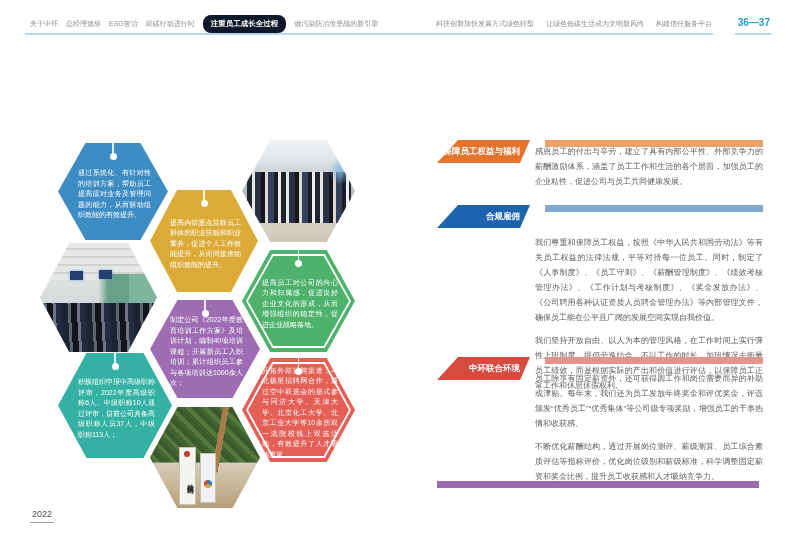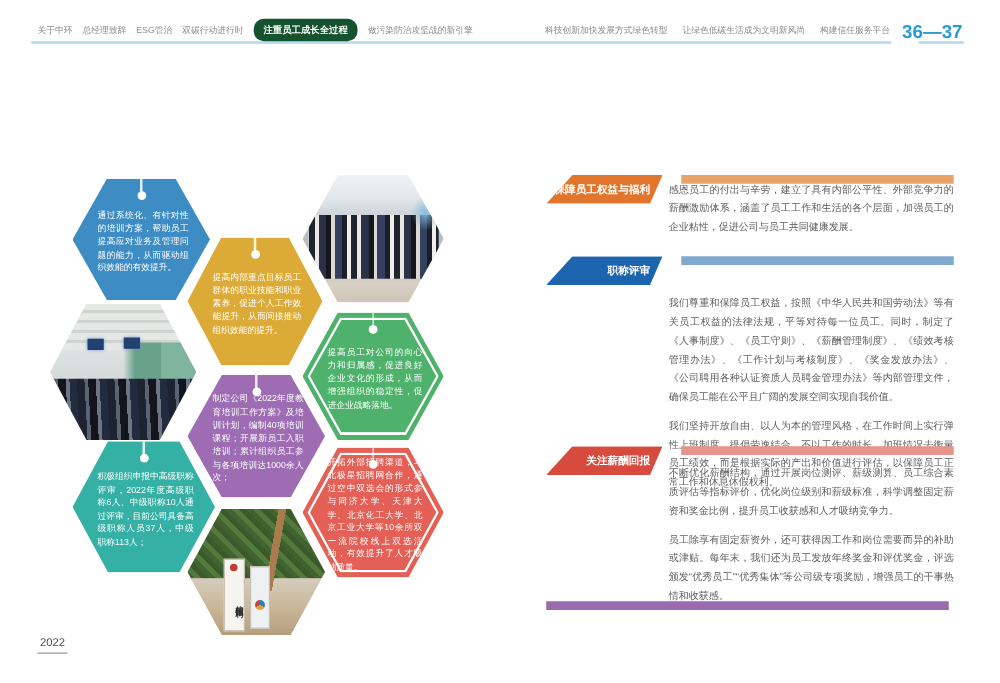--- a/index.html
+++ b/index.html
@@ -4,25 +4,25 @@
 <style>
   html,body{margin:0;padding:0;background:#ffffff;}
   .page{position:relative;width:800px;height:546px;background:#ffffff;overflow:hidden;
         font-family:"Liberation Sans","DejaVu Sans",sans-serif;}
 
   
   .nav{position:absolute;top:14px;left:0;right:0;height:24px;}
   .nav-left{position:absolute;left:30px;top:0;display:flex;align-items:center;gap:8px;height:20px;}
   .nav-right{position:absolute;right:88px;top:0;display:flex;align-items:center;gap:12px;height:20px;}
   .nav-item{font-size:7px;color:#8b8b8b;white-space:nowrap;}
-  .nav-item.active{background:#14532d;color:#ffffff;font-weight:bold;font-size:7.5px;
+  .nav-item.active{background:#0f172a;color:#ffffff;font-weight:bold;font-size:7.5px;
                    padding:4px 8px;border-radius:8px;position:relative;z-index:2;}
   .nav-underline{position:absolute;top:19px;left:25px;width:688px;height:2px;background:#b3d9ee;}
   .nav-underline2{position:absolute;top:19px;left:735px;width:36px;height:2px;background:#b3d9ee;}
-  .page-label{position:absolute;right:30px;top:3px;font-size:15px;font-weight:bold;color:#2a9ad2;}
+  .page-label{position:absolute;right:30px;top:3px;font-size:10px;font-weight:bold;color:#2a9ad2;}
 
   
   .title-block{position:absolute;left:37px;top:58px;width:300px;}
   .page-title{display:inline-block;margin:0;font-size:14.5px;font-weight:bold;color:#2b9fd9;
               letter-spacing:1px;padding-bottom:8px;border-bottom:2px solid #86c8ea;}
   .intro{margin:10px 0 0 0;width:294px;font-size:8px;line-height:15px;color:#5c5c5c;text-align:justify;}
 
   
   .hex{position:absolute;clip-path:polygon(25% 0%,75% 0%,100% 50%,75% 100%,25% 100%,0% 50%);}
   .hex .ring{position:absolute;inset:4px;background:#ffffff;
@@ -195,37 +195,37 @@
         <span>保障员工权益与福利</span>
       </div>
       <div class="rbar" style="background:#e9a369"></div>
       <div class="rtext">
         <p class="rpara">感恩员工的付出与辛劳，建立了具有内部公平性、外部竞争力的薪酬激励体系，涵盖了员工工作和生活的各个层面，加强员工的企业粘性，促进公司与员工共同健康发展。</p>
       </div>
     </section>
 
     <section class="rsec sec2">
       <div class="ribbon" style="--rc:#1d64ae">
-        <span>职称评审</span>
+        <span>合规雇佣</span>
       </div>
       <div class="rbar" style="background:#7fa9cf"></div>
       <div class="rtext">
         <p class="rpara">我们尊重和保障员工权益，按照《中华人民共和国劳动法》等有关员工权益的法律法规，平等对待每一位员工。同时，制定了《人事制度》、《员工守则》、《薪酬管理制度》、《绩效考核管理办法》、《工作计划与考核制度》、《奖金发放办法》、《公司聘用各种认证资质人员聘金管理办法》等内部管理文件，确保员工能在公平且广阔的发展空间实现自我价值。</p>
         <p class="rpara">我们坚持开放自由、以人为本的管理风格，在工作时间上实行弹性上班制度，提倡劳逸结合，不以工作的时长、加班情况去衡量员工绩效，而是根据实际的产出和价值进行评估，以保障员工正常工作和休息休假权利。</p>
       </div>
     </section>
 
     <section class="rsec sec3">
       <div class="ribbon" style="--rc:#d74a3e">
-        <span>关注薪酬回报</span>
+        <span>中环联合环境</span>
       </div>
       <div class="rbar" style="background:#e5938b"></div>
       <div class="rtext">
+        <p class="rpara">员工除享有固定薪资外，还可获得因工作和岗位需要而异的补助或津贴。每年末，我们还为员工发放年终奖金和评优奖金，评选颁发“优秀员工”“优秀集体”等公司级专项奖励，增强员工的干事热情和收获感。</p>
         <p class="rpara">不断优化薪酬结构，通过开展岗位测评、薪级测算、员工综合素质评估等指标评价，优化岗位级别和薪级标准，科学调整固定薪资和奖金比例，提升员工收获感和人才吸纳竞争力。</p>
-        <p class="rpara">员工除享有固定薪资外，还可获得因工作和岗位需要而异的补助或津贴。每年末，我们还为员工发放年终奖金和评优奖金，评选颁发“优秀员工”“优秀集体”等公司级专项奖励，增强员工的干事热情和收获感。</p>
       </div>
     </section>
 
   </div>
 
   <div class="divider"></div>
 
   <div class="footer">
     <span class="u">2022</span>
   </div>

